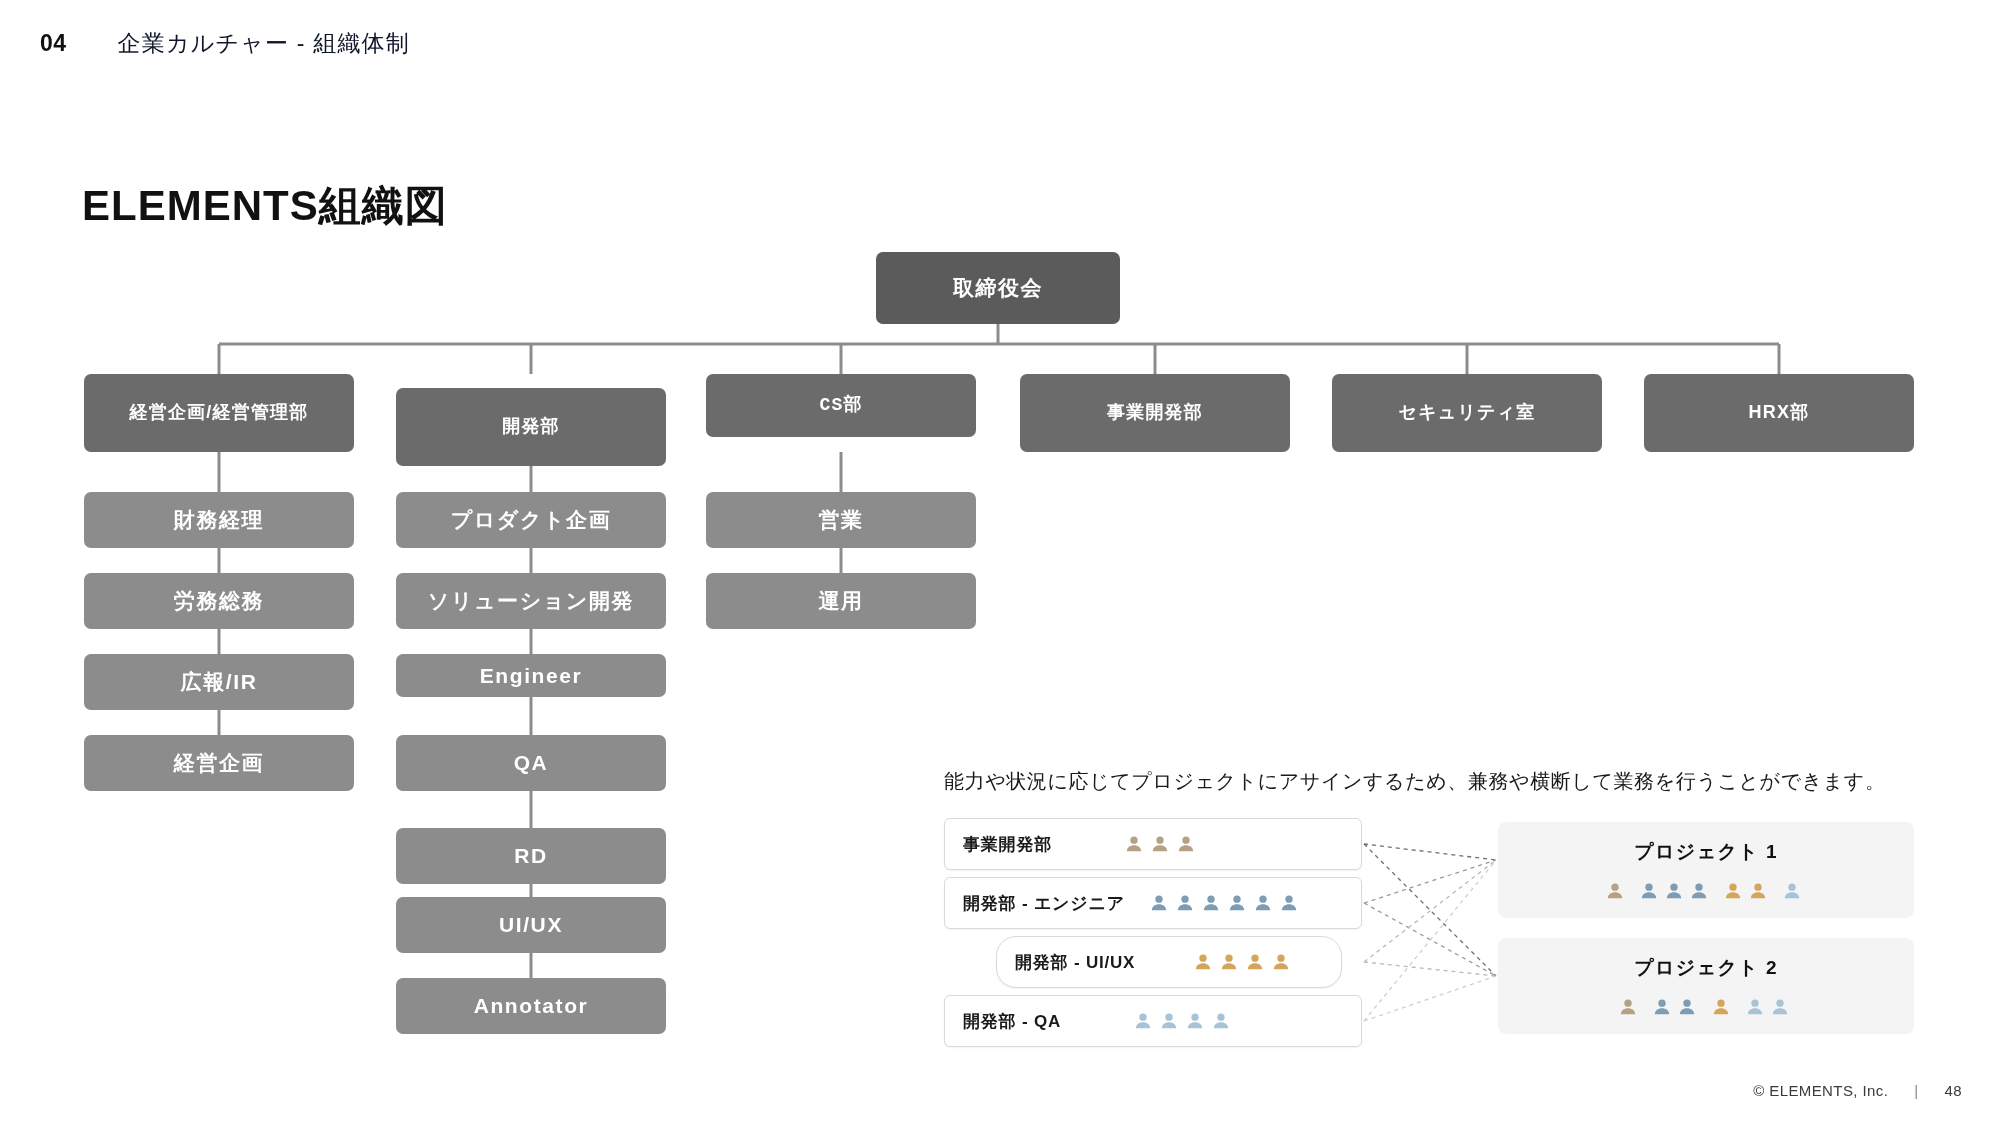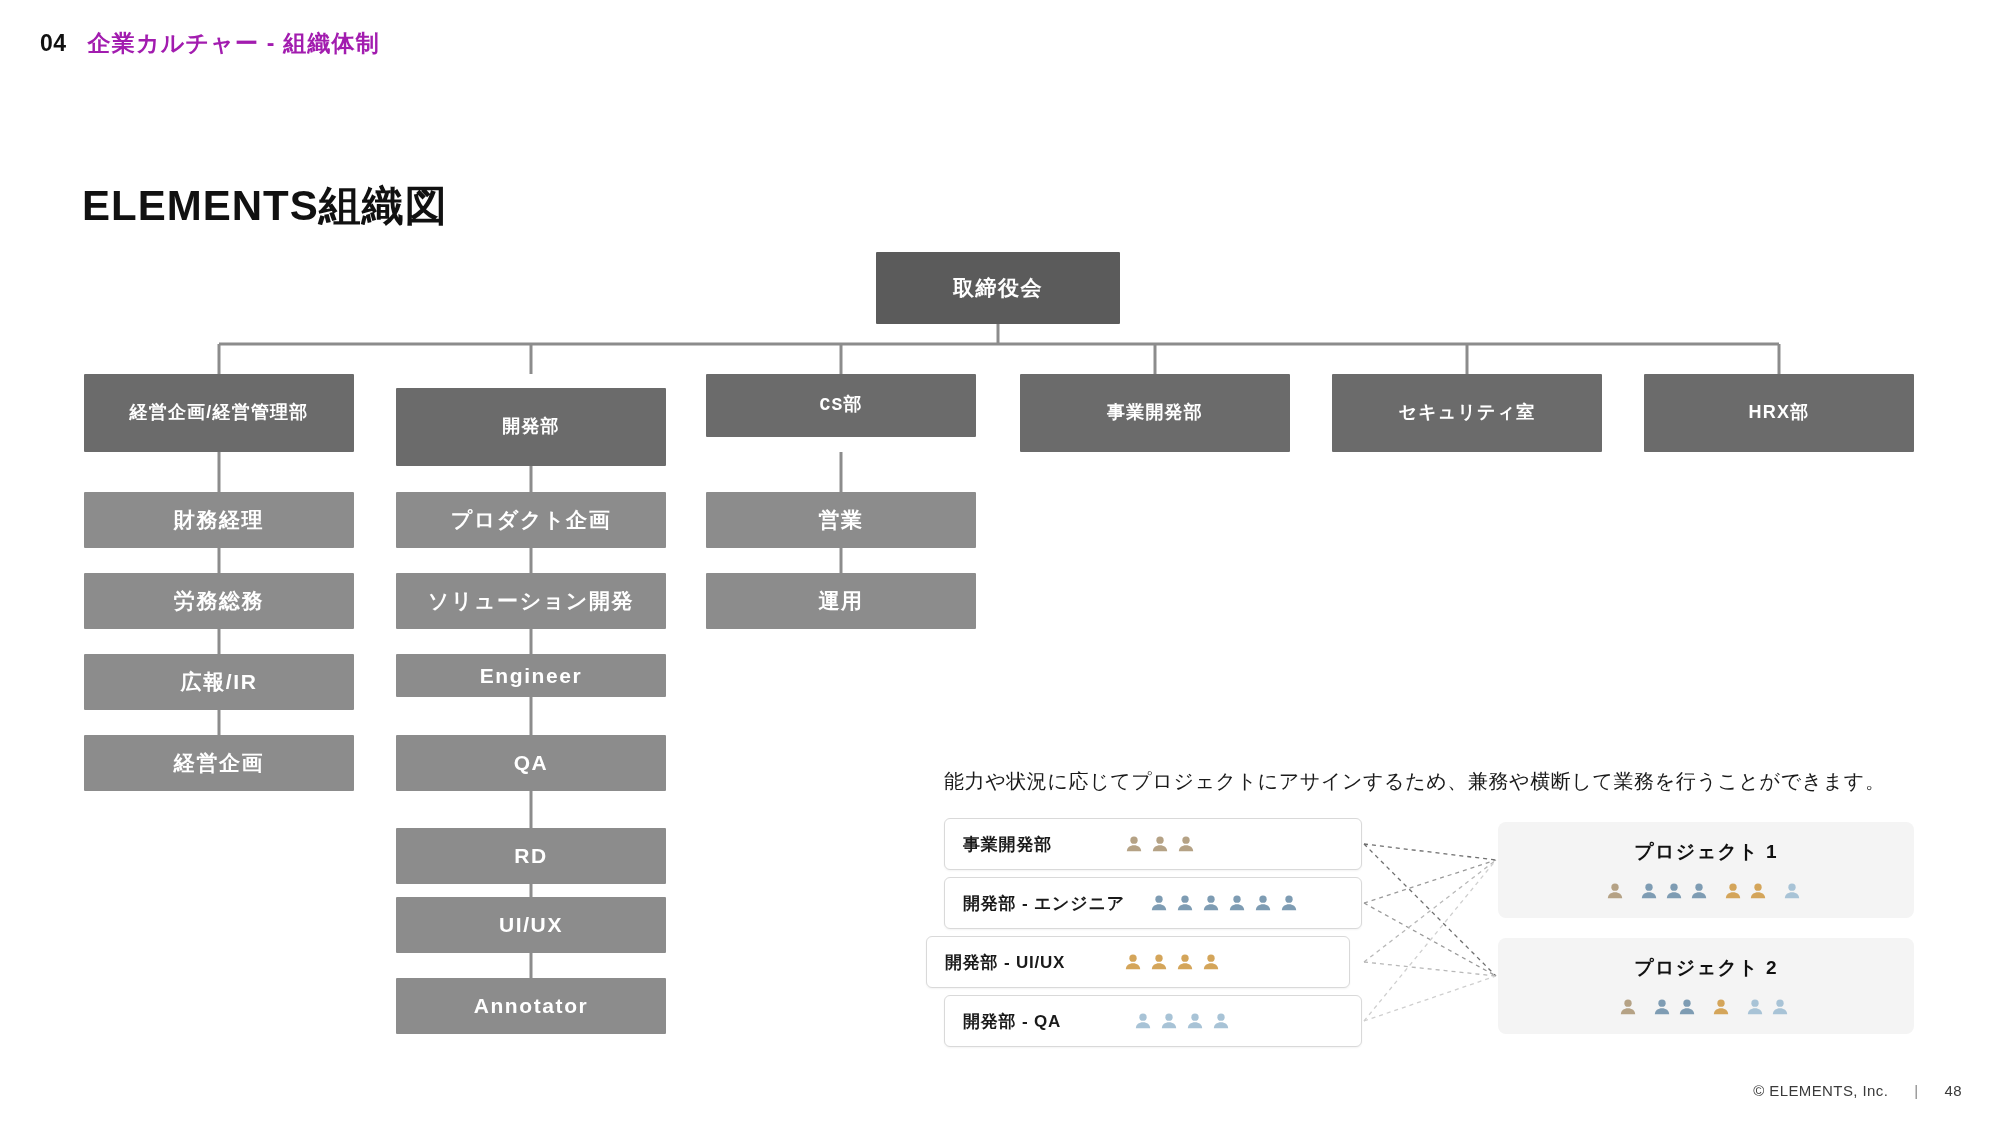--- a/index.html
+++ b/index.html
@@ -7,36 +7,36 @@
     width:2000px; height:1125px;
     background:#ffffff;
     font-family:"Liberation Sans", "DejaVu Sans", sans-serif;
     overflow:hidden;
   }
   .slide { position:relative; width:2000px; height:1125px; background:#fff; }
 
   
   .header { position:absolute; left:40px; top:28px; display:flex; align-items:baseline; }
   .header-num { font-size:23px; font-weight:bold; color:#111; letter-spacing:0.5px;text-align:center; }
-  .header-title { font-size:23px; font-weight:bold; color:#a21caf; margin-left:21px; letter-spacing:1.2px; }
+  .header-title { font-size:23px; font-weight:normal; color:#0f172a; margin-left:51px; letter-spacing:1.2px; }
 
   
   .page-title {
     position:absolute; left:82px; top:178px;
     font-size:42px; font-weight:bold; color:#111; letter-spacing:1px;
   }
 
   
   .org { position:absolute; left:0; top:0; width:2000px; height:1125px; }
   .org-svg { position:absolute; left:0; top:0; width:2000px; height:1125px; }
 
   .node {
     position:absolute;
     display:flex; align-items:center; justify-content:center;
-    border-radius:1px;
+    border-radius:7px;
     color:#ffffff;
     text-align:center;
     line-height:1.2;
   }
   .node.root {
     background:#5b5b5b;
     font-size:21px; font-weight:bold; letter-spacing:1.5px;
   }
   .node.dept {
     background:#6b6b6b;
@@ -229,21 +229,21 @@
           <svg width="20" height="20" viewBox="0 0 24 24" class="ico">
             <circle cx="12" cy="7.4" r="4.4" fill="#7e9cb3"></circle>
             <path d="M3.4 20.6c0-4.6 3.9-7.2 8.6-7.2s8.6 2.6 8.6 7.2z" fill="#7e9cb3"></path>
           </svg>
           <svg width="20" height="20" viewBox="0 0 24 24" class="ico">
             <circle cx="12" cy="7.4" r="4.4" fill="#7e9cb3"></circle>
             <path d="M3.4 20.6c0-4.6 3.9-7.2 8.6-7.2s8.6 2.6 8.6 7.2z" fill="#7e9cb3"></path>
           </svg>
         </span>
       </div>
-      <div class="team-card" style="left: 926px; top: 936px; width: 424px; height: 52px;">
+      <div class="team-card" style="left: 996px; top: 936px; width: 346px; height: 52px; border-radius: 20px;">
         <span class="team-label">開発部 - UI/UX</span>
         <span class="people" style="margin-left: 58px;">
           <svg width="20" height="20" viewBox="0 0 24 24" class="ico">
             <circle cx="12" cy="7.4" r="4.4" fill="#d4a55a"></circle>
             <path d="M3.4 20.6c0-4.6 3.9-7.2 8.6-7.2s8.6 2.6 8.6 7.2z" fill="#d4a55a"></path>
           </svg>
           <svg width="20" height="20" viewBox="0 0 24 24" class="ico">
             <circle cx="12" cy="7.4" r="4.4" fill="#d4a55a"></circle>
             <path d="M3.4 20.6c0-4.6 3.9-7.2 8.6-7.2s8.6 2.6 8.6 7.2z" fill="#d4a55a"></path>
           </svg>

